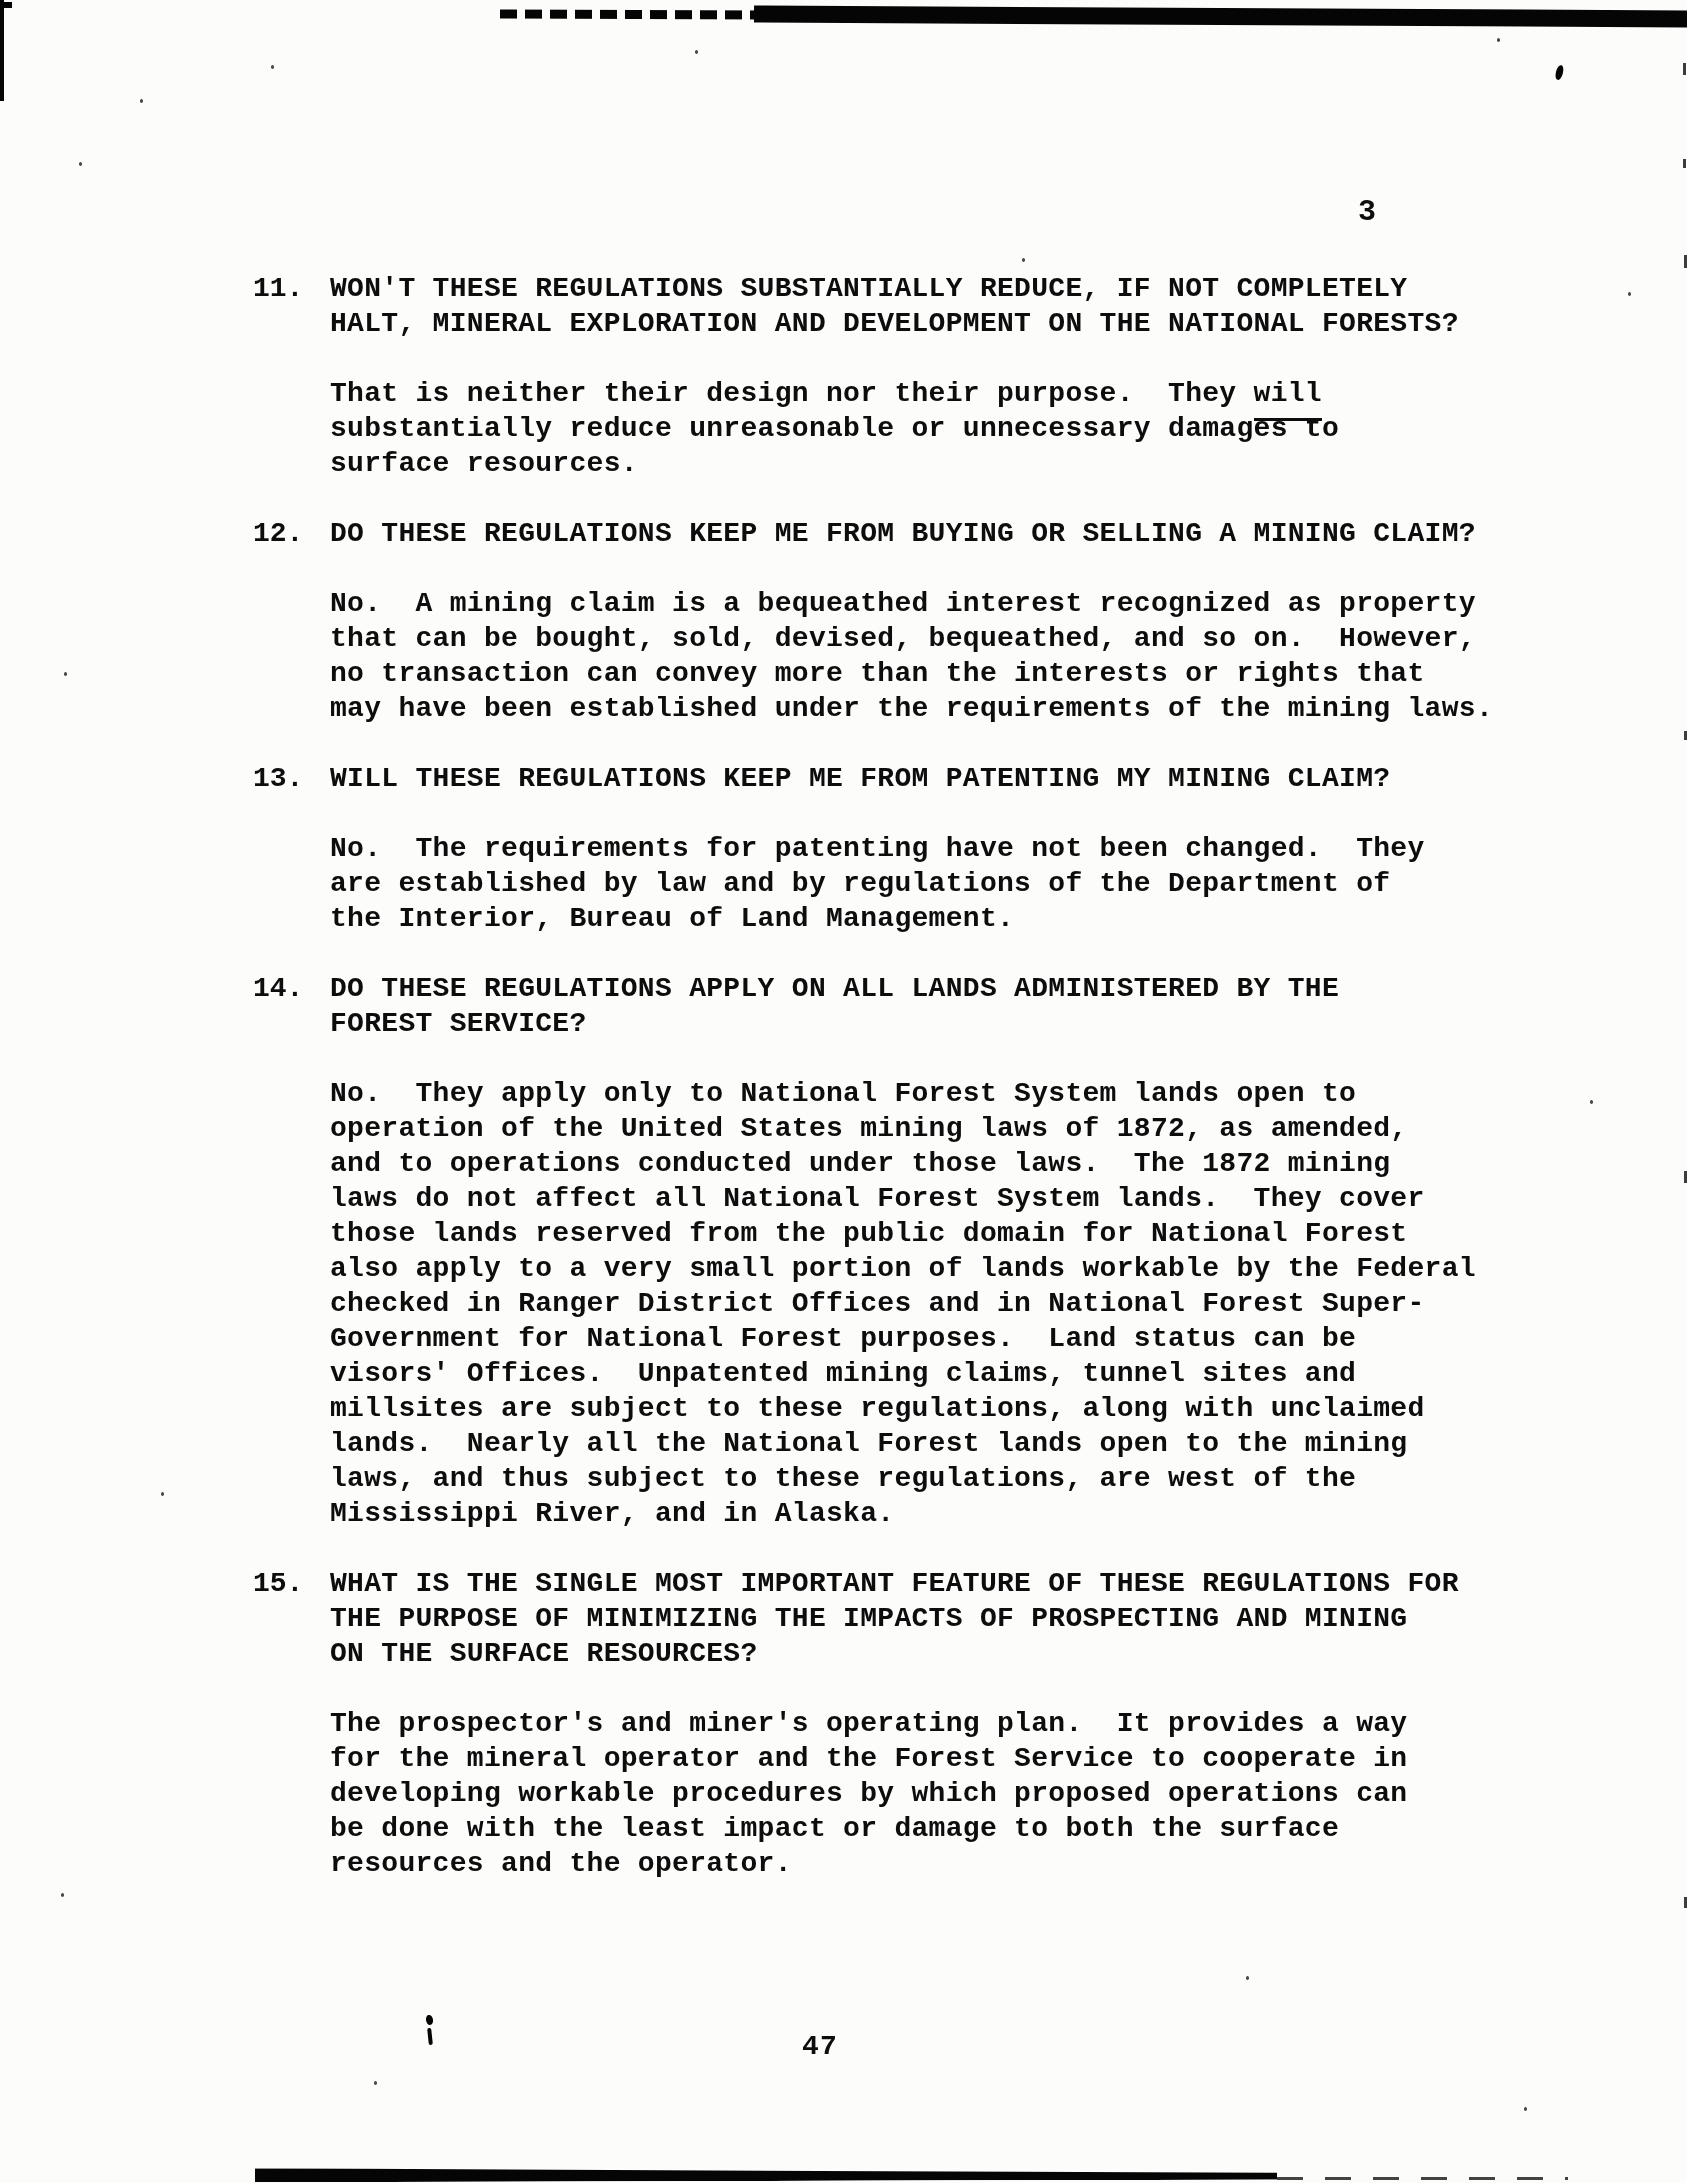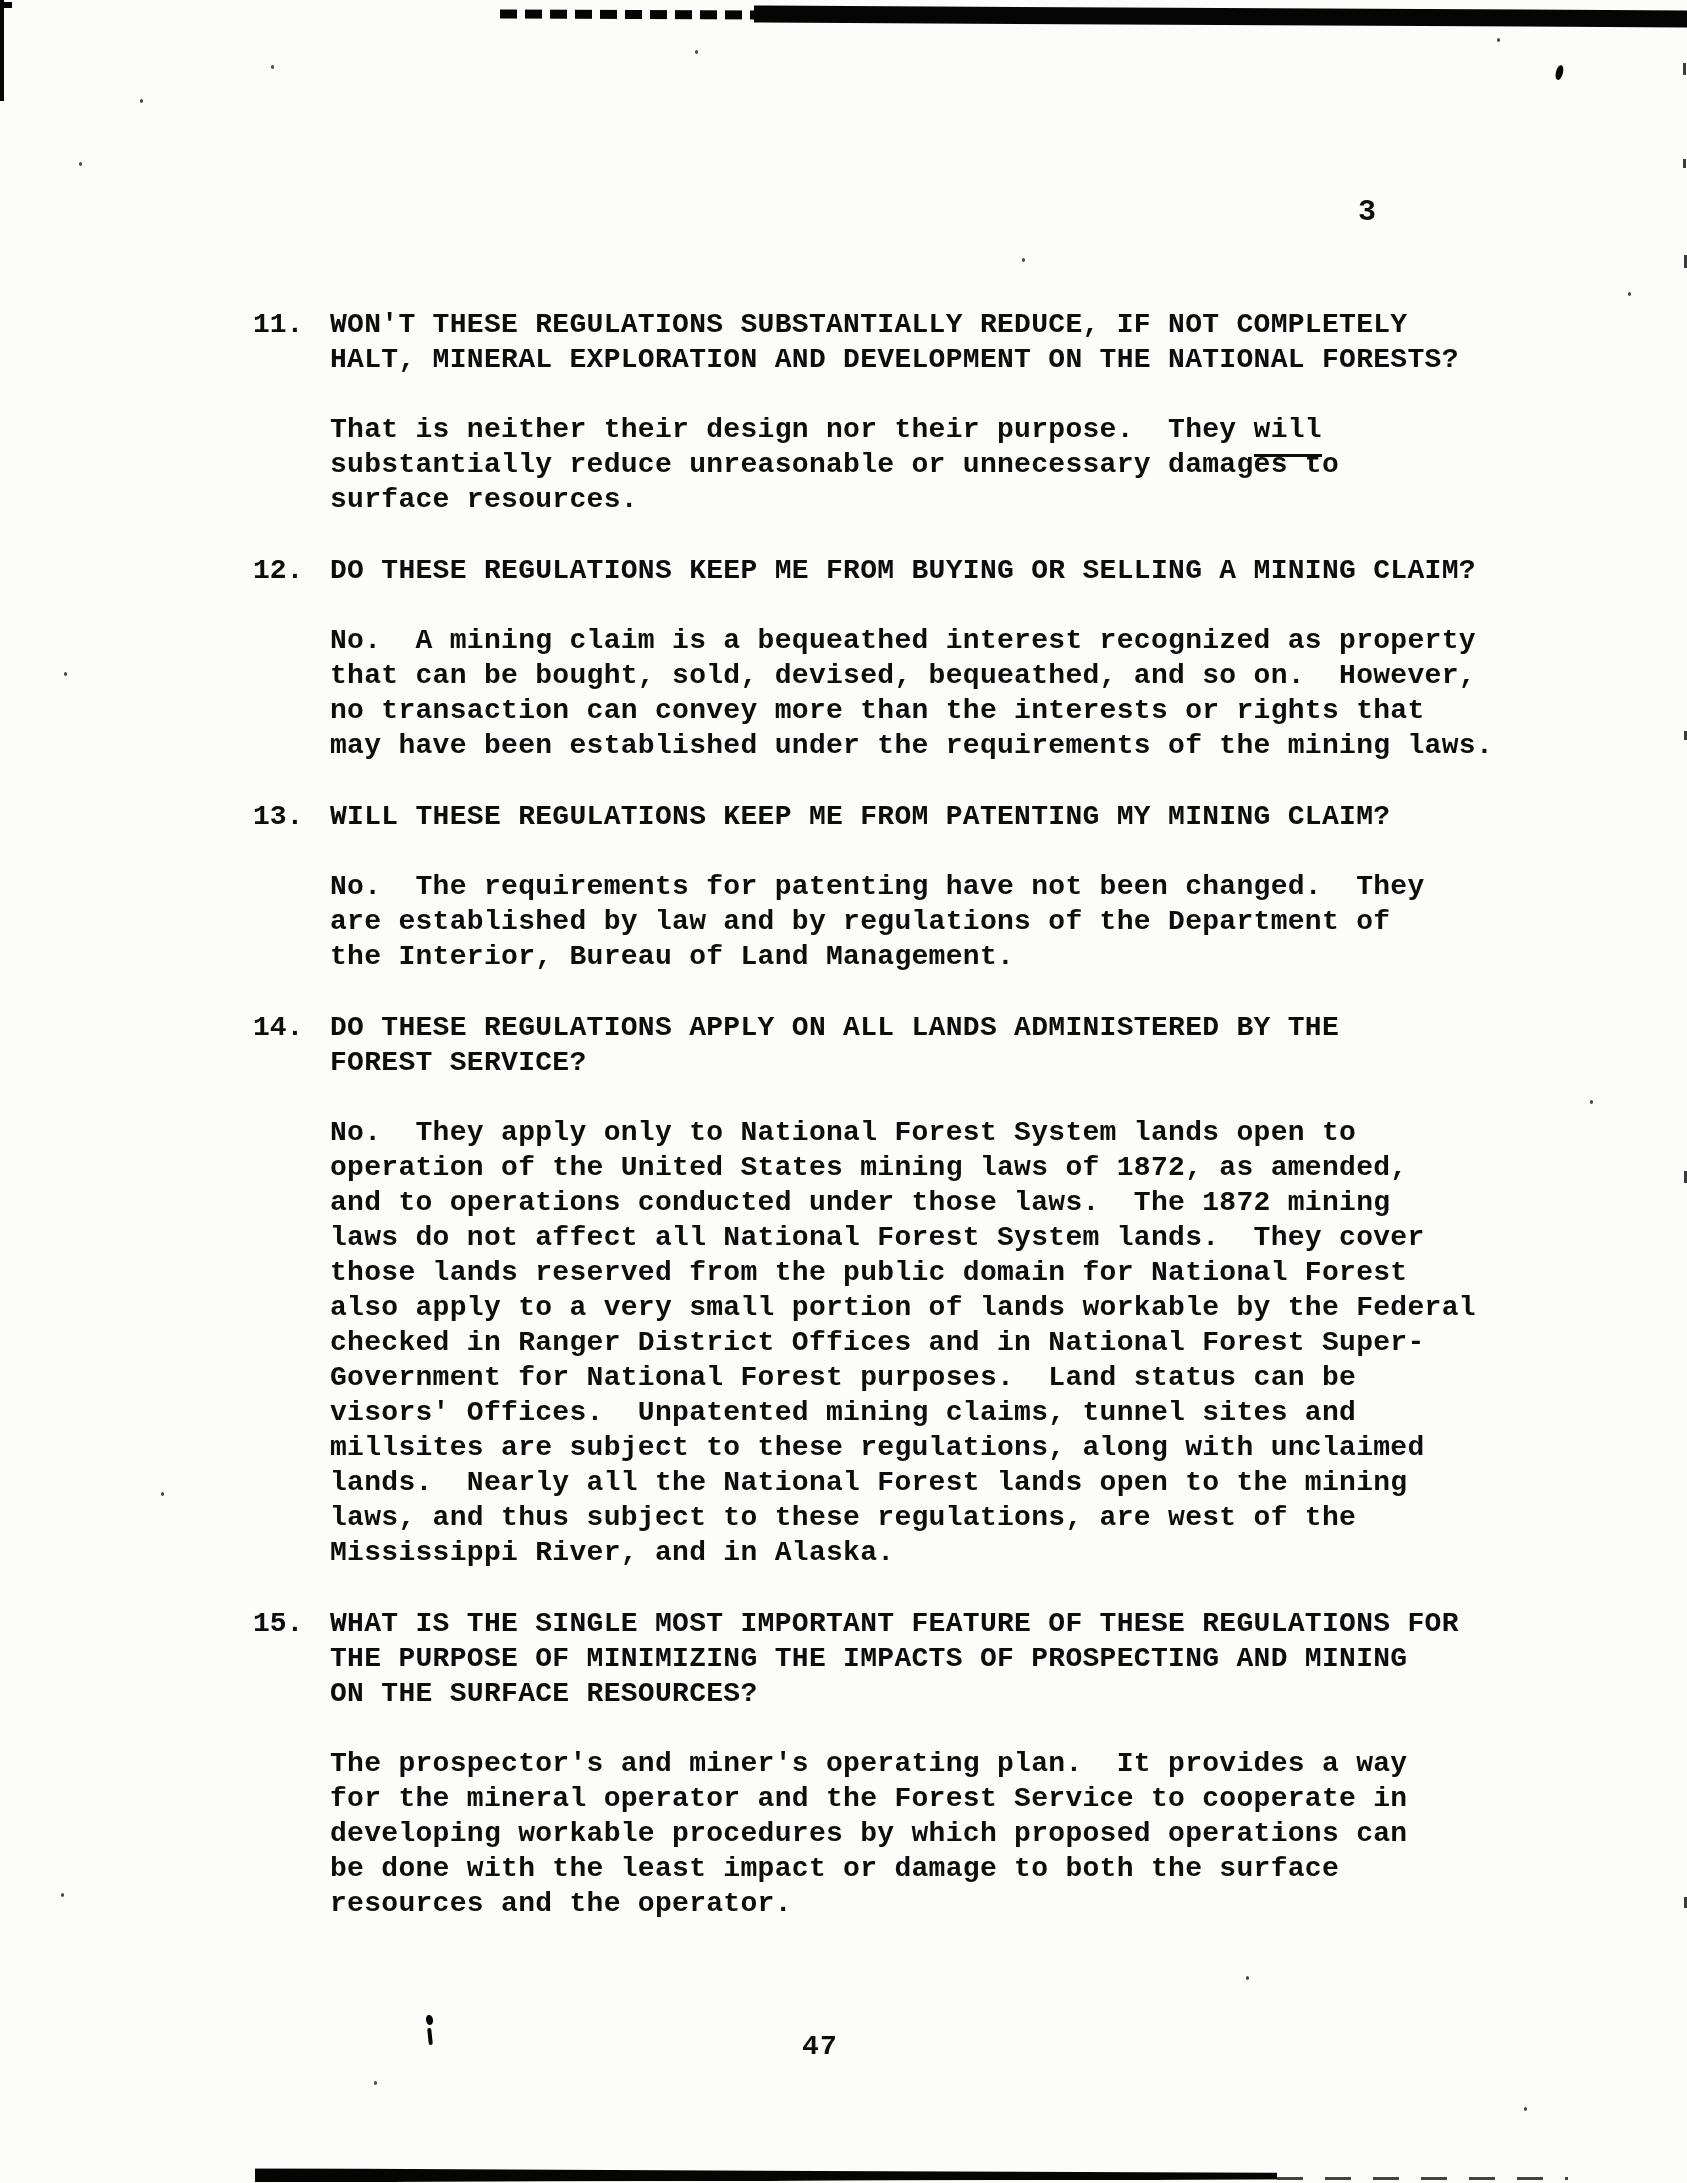--- a/index.html
+++ b/index.html
@@ -8,21 +8,21 @@
     width: 1687px;
     height: 2183px;
     background: #fcfcfb;
     overflow: hidden;
     font-family: "Liberation Mono", "DejaVu Sans Mono", monospace;
     font-weight: 700;
     color: #0d0d0d;
   }
   
   .doc { position:absolute; left:253px; top:271px; width:1257px; }
-  .qa { margin-bottom:35px;margin-top:36px; }
+  .qa { margin-bottom:35px; }
   .row { display:flex; }
   .num-col { flex:none; width:77px; font-size:28px; line-height:35px; white-space:pre; }
   .lines { flex:1; }
   .line { font-size:28px; line-height:35px; white-space:pre; letter-spacing:0.3px; }
   .q-block { margin-bottom:35px; }
   .uline { border-bottom:3.3px solid #0d0d0d; padding-bottom:9px; }
   
   .pagenum-top { position:absolute; left:1358px; top:196px; font-size:30px; line-height:33px; }
   .pagenum-bottom { position:absolute; left:802px; top:2030px; font-size:28px; line-height:34px; letter-spacing:1.3px; }
   

